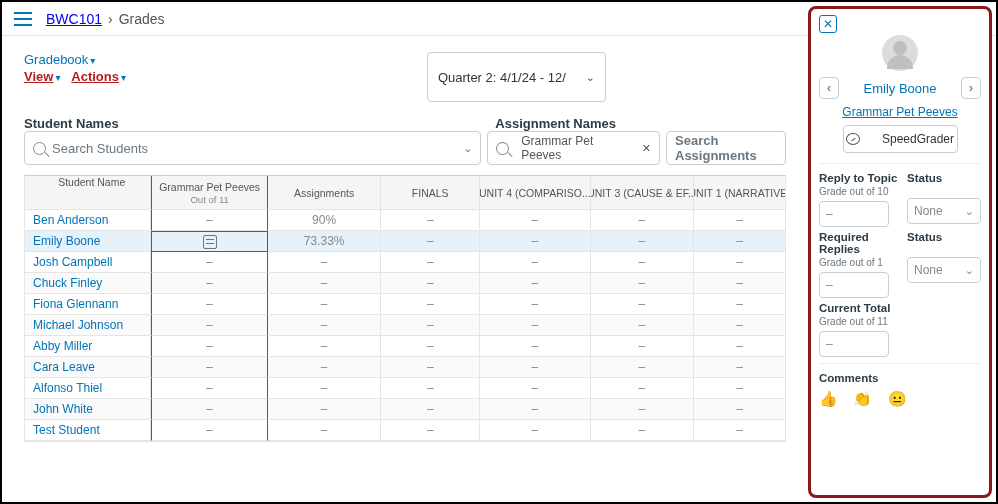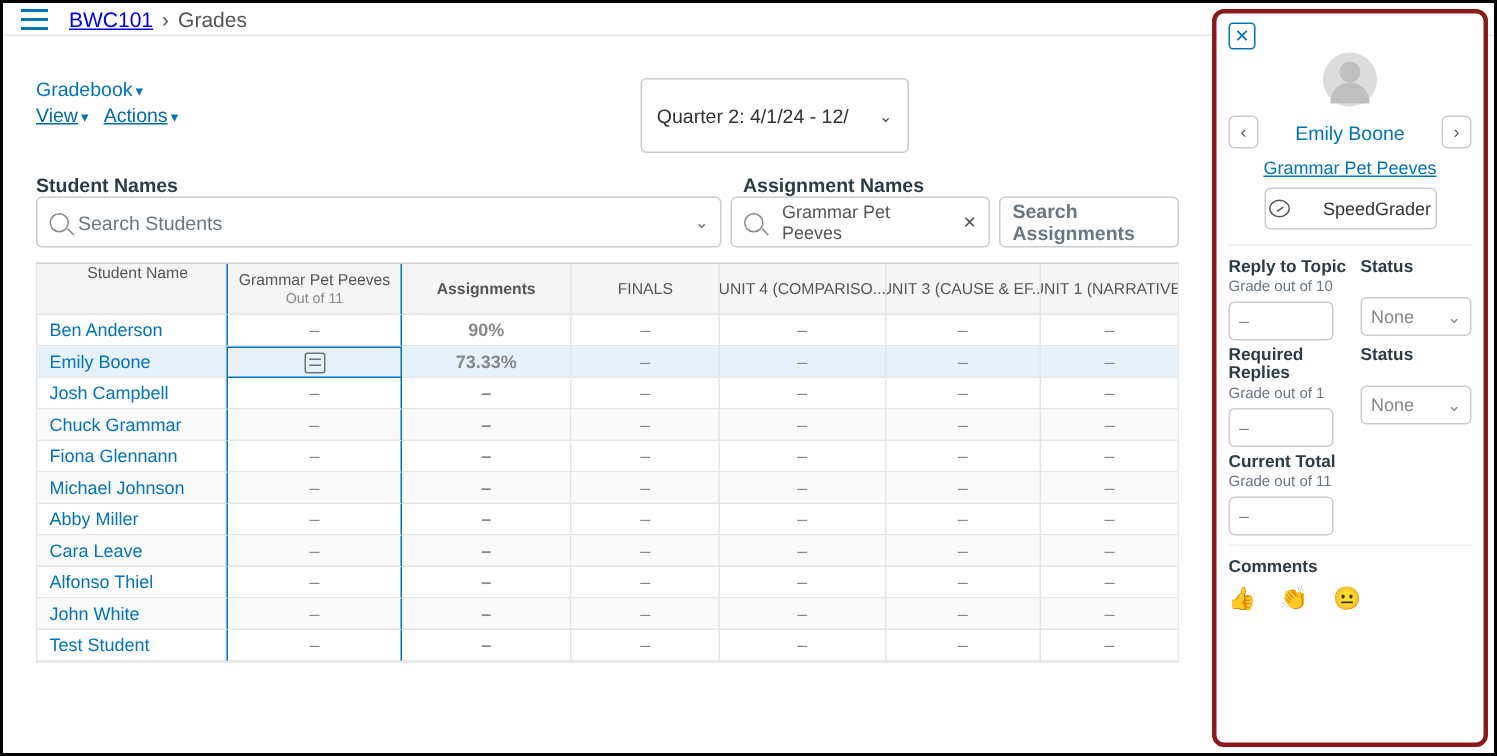--- a/index.html
+++ b/index.html
@@ -8,21 +8,21 @@
     font-size: 13px;
     color: #2d3b45;
     background: #fff;
     width: 998px;
     height: 504px;
     position: relative;
     border: 2px solid #000;
     overflow: hidden;
   }
   .topbar {
-    height: 22px;
+    height: 34px;
     border-bottom: 1px solid #e5e5e5;
     display: flex;
     align-items: center;
     padding: 0 12px;
     color: #0374b5;
     font-size: 14px;
   }
   .hamburger {
     width: 18px; height: 14px;
     display: flex; flex-direction: column; justify-content: space-between;
@@ -32,21 +32,21 @@
   .crumb-divider { color: #555; margin: 0 6px; }
   .crumb-page { color: #555; }
   .main {
     position: absolute;
     top: 34px; left: 0; right: 190px; bottom: 0;
     padding: 16px 20px 0 22px;
   }
   .tools-row { display: flex; justify-content: space-between; align-items: flex-start; }
   .nav-links { font-size: 13px; }
   .nav-links a { color: #0374b5; text-decoration: none; }
-  .nav-links .view, .nav-links .actions { text-decoration: underline; color: #0369a1; }
+  .nav-links .view, .nav-links .actions { text-decoration: underline; color: #b91c1c; font-weight: bold; }
   .caret { font-size: 10px; margin-left: 2px; color: #0374b5; }
   .period-select {
     border: 1px solid #c7cdd1; border-radius: 4px; height: 50px;
     display: inline-flex; align-items: center; padding: 0 10px;
     font-size: 13px; color: #333; margin-right: 180px;
   }
   .period-select .chev { margin-left: 20px; color: #555; }
   .section-labels { display: flex; justify-content: space-between; margin-top: 14px; font-weight: 600; }
   .filter-row { display: flex; gap: 6px; margin-top: 0; }
   .search-box {
@@ -69,21 +69,21 @@
   .grid-row { display: flex; height: 21px; }
   .grid-header { background: #f5f5f5; font-size: 10.5px; color: #555; text-transform: none; }
   .cell {
     border-right: 1px solid #e5e5e5; border-bottom: 1px solid #e5e5e5;
     display: flex; align-items: center; justify-content: center;
     overflow: hidden; white-space: nowrap;
   }
   .cell.name { justify-content: flex-start; padding-left: 8px; width: 128px; }
   .cell.name a { color: #0374b5; text-decoration: none; font-size: 12px; }
   .cell.gpp { width: 118px; }
-  .cell.assign { width: 115px; font-weight: bold; }
+  .cell.assign { width: 115px; }
   .cell.finals { width: 100px; }
   .cell.u4 { width: 112px; }
   .cell.u3 { width: 105px; }
   .cell.u1 { width: 92px; border-right: none; }
   .grid-header .cell { height: 34px; flex-direction: column; gap: 1px; }
   .grid-header .cell .sub { font-size: 9.5px; color: #888; }
   .gpp-col-highlight { border-left: 1px solid #0374b5; border-right: 1px solid #0374b5; }
   .row-selected .cell { background: #e6f1fa; }
   .row-selected .cell.gpp { border: 1.5px solid #0374b5; }
   .stripe .cell { background: #fafafa; }
@@ -272,21 +272,21 @@
           </div>
           <div class="cell u3">
             <span class="dash">–</span>
           </div>
           <div class="cell u1">
             <span class="dash">–</span>
           </div>
         </div>
         <div class="grid-row stripe">
           <div class="cell name">
-            <a href="#">Chuck Grammar</a>
+            <a href="#">Chuck Finley</a>
           </div>
           <div class="cell gpp gpp-col-highlight">
             <span class="dash">–</span>
           </div>
           <div class="cell assign">
             <span class="dash">–</span>
           </div>
           <div class="cell finals">
             <span class="dash">–</span>
           </div>

